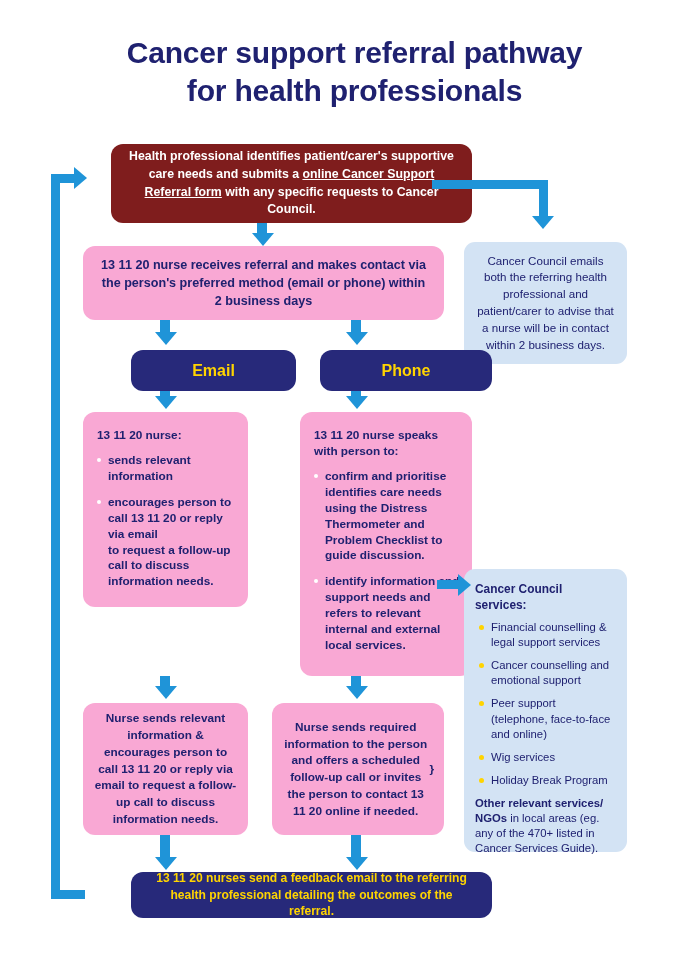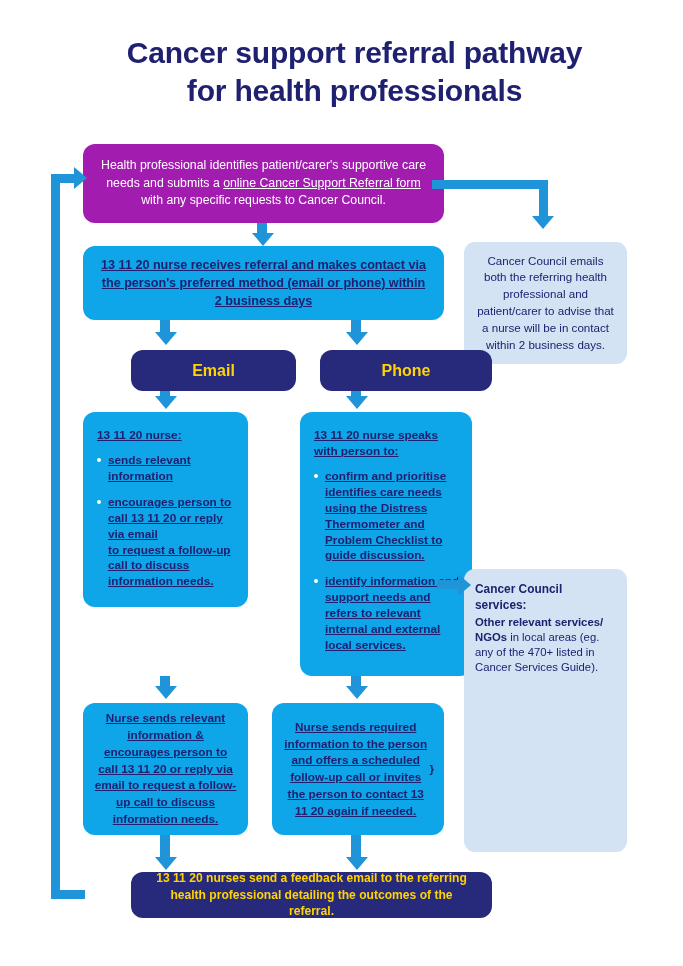--- a/index.html
+++ b/index.html
@@ -36,29 +36,29 @@
     position: absolute;
     box-sizing: border-box;
     border-radius: 12px;
     display: flex;
     align-items: center;
     justify-content: center;
   }
   .node .inner { width: 100%; }
 
   .green {
-    background: #a21caf;
+    background: #7f1d1d;
     color: #ffffff;
-    font-weight: normal;
+    font-weight: bold;
+    margin-left: 28px;
   }
   .yellow {
-    background: #0ea5e9;
+    background: #f9a8d4;
     color: #1f2170;
     font-weight: bold;
-    text-decoration: underline;
   }
   .navy {
     background: #27297a;
     color: #ffd400;
     font-weight: bold;
     margin-left: 48px;
   }
   .lightblue {
     background: #d3e3f4;
     color: #1f2170;
@@ -286,34 +286,41 @@
     <ul class="blist" id="phone-bullets">
         <li><span>confirm and prioritise identifies care needs using the Distress Thermometer and Problem Checklist to guide discussion.</span></li>
         <li><span> identify information and support needs and refers to relevant internal and external local services.</span></li>
       </ul>
   </div>
 </div>
 
 <div class="node lightblue" id="box-services">
   <div class="inner">
     <div class="svc-title">Cancer Council services:</div>
+    <ul class="ylist" id="svc-list">
+        <li>Financial counselling &amp; legal support services</li>
+        <li>Cancer counselling and emotional support</li>
+        <li>Peer support (telephone, face-to-face and online)</li>
+        <li>Wig services</li>
+        <li>Holiday Break Program</li>
+      </ul>
     <div class="svc-foot">
       <b>Other relevant services/ NGOs</b><span> in local areas (eg. any of the 470+ listed in Cancer Services Guide).</span>
     </div>
   </div>
 </div>
 
 <div class="node yellow center-text" id="box-email-end">
   <div class="inner">
     <span>Nurse sends relevant information &amp; encourages person to call </span><b>13 11 20</b><span> or reply via email to request a follow-up call to discuss information needs.</span>
   </div>
 </div>
 <div class="node yellow center-text" id="box-phone-end">
   <div class="inner">
-    <span>Nurse sends required information to the person and offers a scheduled follow-up call or invites the person to contact </span><b>13 11 20</b><span> again if needed.</span>
+    <span>Nurse sends required information to the person and offers a scheduled follow-up call or invites the person to contact </span><b>13 11 20</b><span> online if needed.</span>
   </div>
 }</div>
 
 <div class="node navy center-text" id="box-feedback">
   <div class="inner">
     <b>13 11 20</b><span> nurses send a feedback email to the referring health professional detailing the outcomes of the referral.</span>
   </div>
 </div>
 
 <div class="conn" id="nub"></div>

